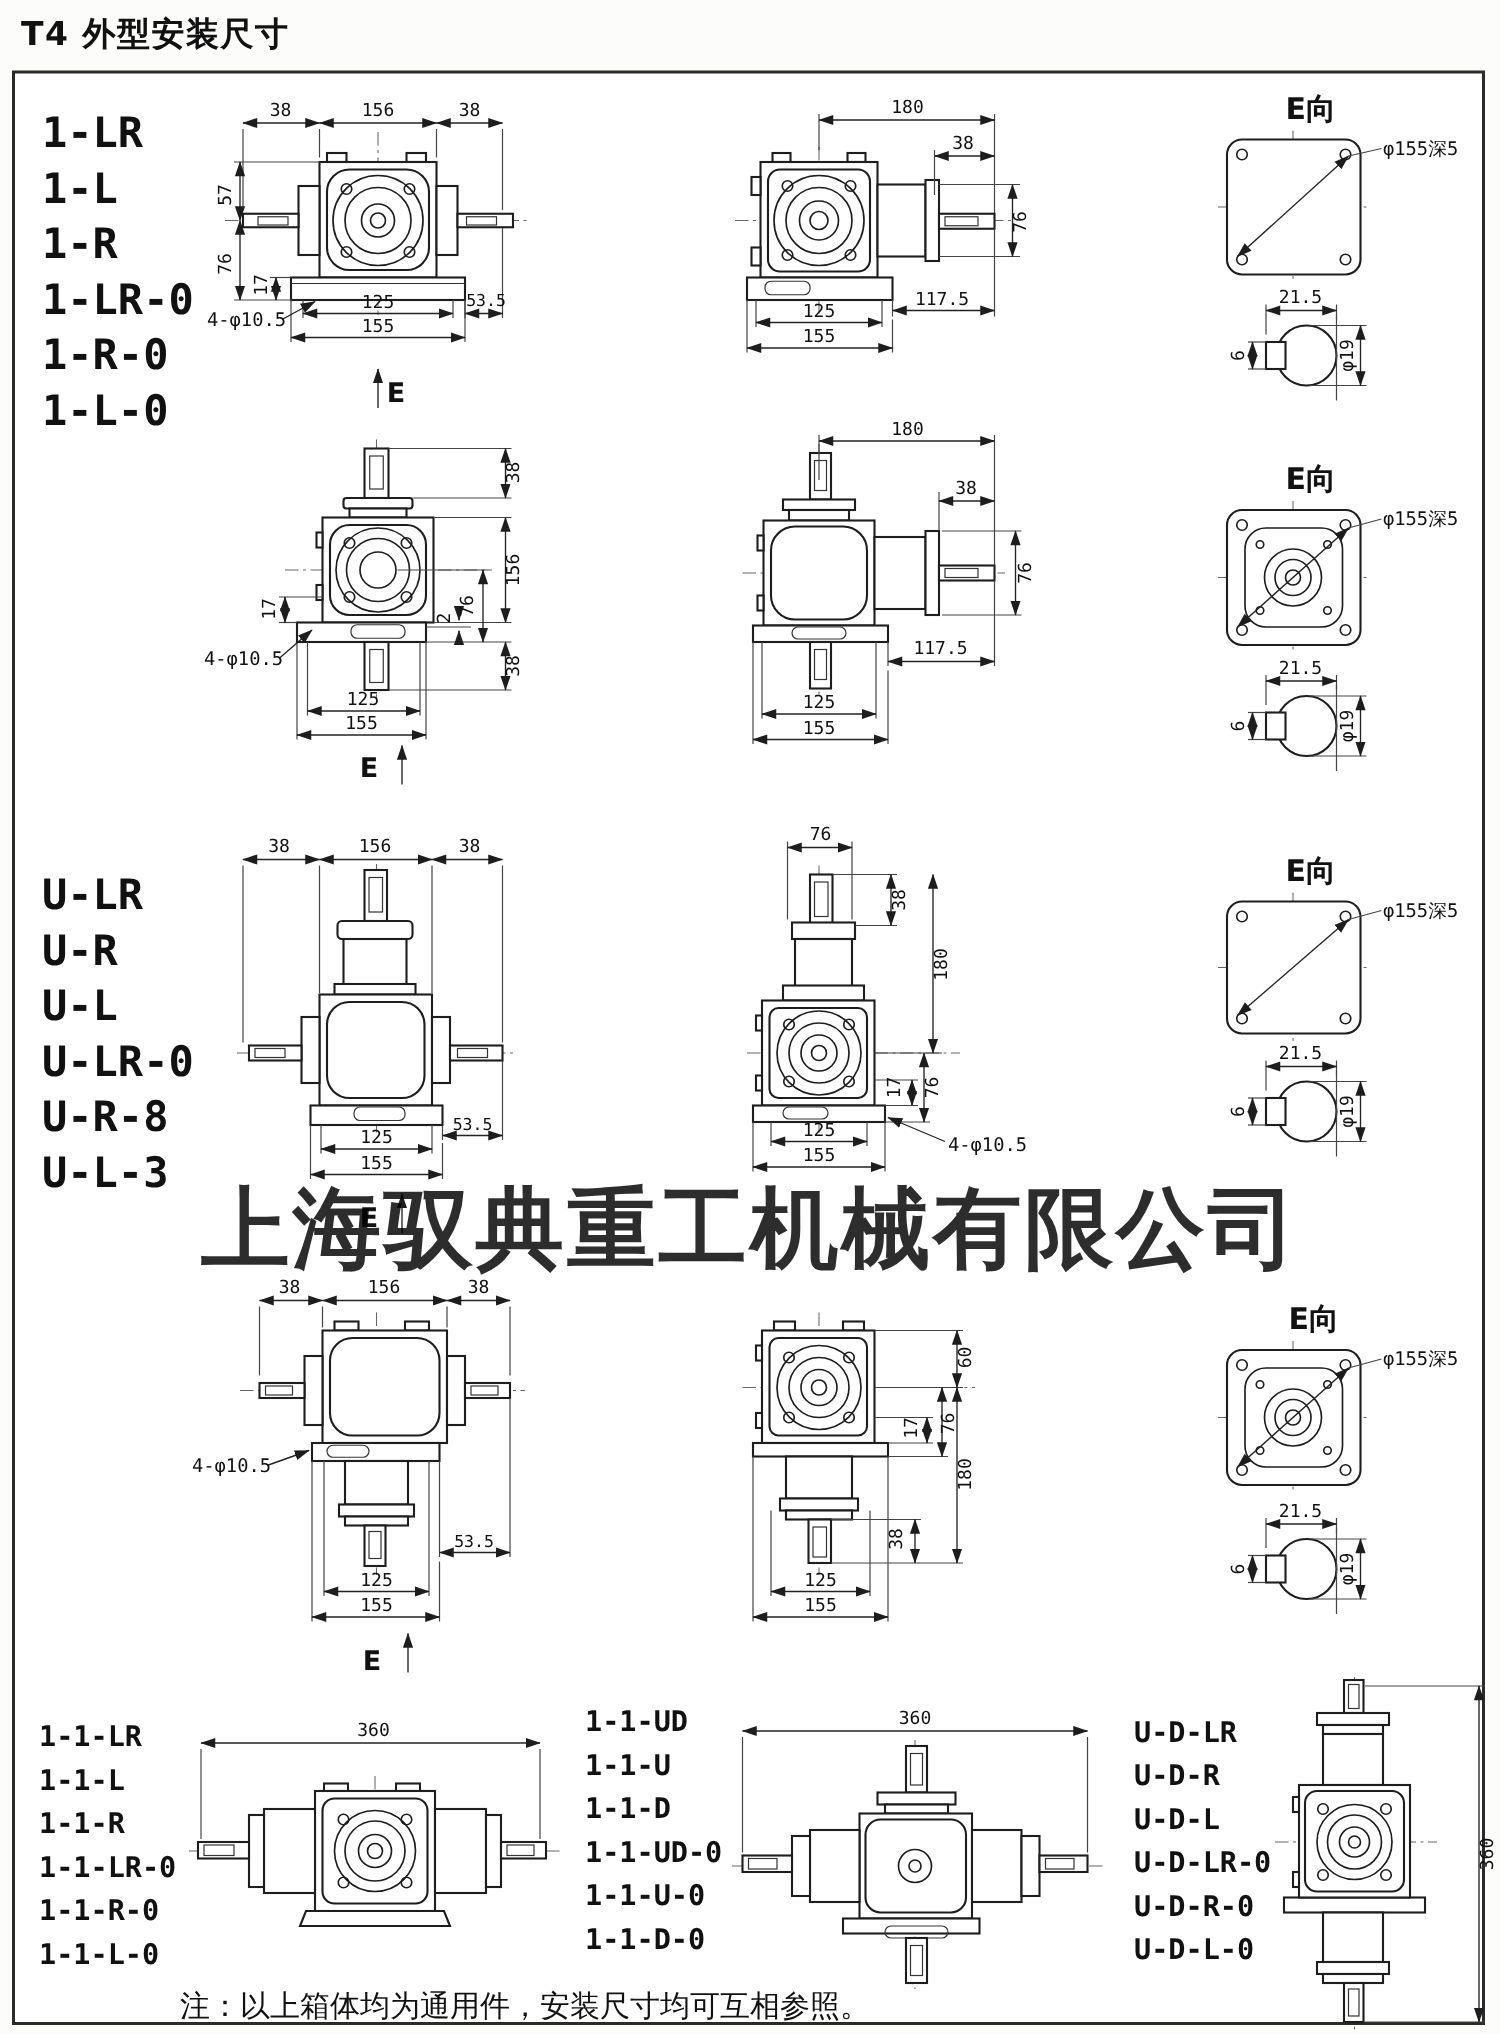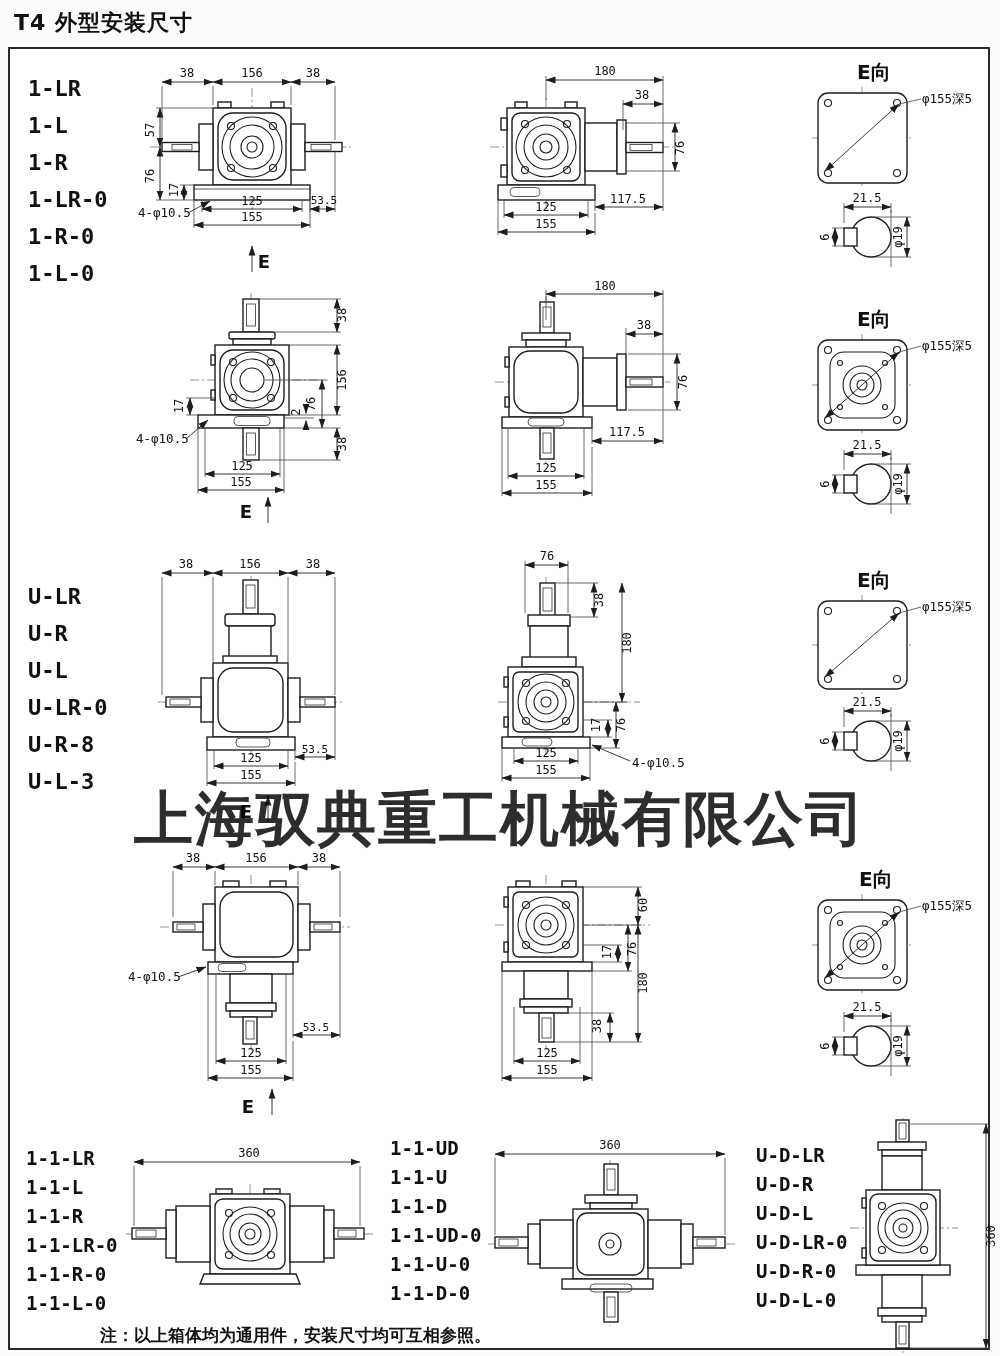--- a/index.html
+++ b/index.html
@@ -2,40 +2,40 @@
 <html><head>
 <meta charset="utf-8">
 <style>
 *{margin:0;padding:0;box-sizing:border-box}
 html,body{width:1000px;height:1356px;background:#fff;overflow:hidden;position:relative;
   font-family:"DejaVu Sans",sans-serif;color:#111}
 #page{position:absolute;inset:0;background:#fcfcfb}
 .title{position:absolute;left:14px;top:8px;font-size:22px;font-weight:bold;letter-spacing:1px}
 .frame{position:absolute;left:8px;top:47px;width:982px;height:1303px;border:2px solid #2b2b2b;background:#fff}
 .labels{position:absolute;font-family:"DejaVu Sans Mono","Liberation Mono",monospace;
-  font-weight:600;font-size:22px;line-height:37px;white-space:nowrap;z-index:5}
+  font-weight:600;font-size:28px;line-height:37px;white-space:nowrap;z-index:5}
 .labels.sm{font-size:19px;line-height:29px}
 .labels span{display:block}
 svg{position:absolute;overflow:visible;z-index:4}
 text{font-family:"DejaVu Sans Mono","Liberation Mono",monospace;fill:#111}
 .d{font-size:12px;text-anchor:middle}
 .s{font-size:11px;text-anchor:middle}
 .co{font-size:12.5px;text-anchor:start}
 .e{font-size:18px;font-weight:bold;font-family:"DejaVu Sans",sans-serif;text-anchor:middle}
 .ev{font-size:20px;font-weight:bold;font-family:"DejaVu Sans",sans-serif;text-anchor:start}
 .o{fill:#fff;stroke:#1d1d1d;stroke-width:1.4}
 .c{fill:none;stroke:#1d1d1d;stroke-width:1.1}
 .k{fill:none;stroke:#333;stroke-width:.8}
 .xl{stroke:#444;stroke-width:.8;fill:none}
 .dl{stroke:#222;stroke-width:.9;fill:none;marker-start:url(#as);marker-end:url(#ae)}
 .ar{stroke:#222;stroke-width:.9;fill:none;marker-end:url(#ae)}
 .cl{stroke:#666;stroke-width:.7;fill:none;stroke-dasharray:9 3 2 3}
 .wm{position:absolute;left:50%;transform:translateX(-50%);top:780px;font-size:59px;font-weight:bold;
   color:#000000;opacity:.82;white-space:nowrap;letter-spacing:2px;z-index:50}
-.note{position:absolute;left:100px;top:1324px;font-size:17px;font-weight:bold;z-index:5}
+.note{position:absolute;left:120px;top:1324px;font-size:20px;font-weight:normal;z-index:5}
 </style>
 </head>
 <body>
 
 <div id="page">
 
 <svg width="0" height="0">
 <defs>
 <marker id="ae" markerWidth="11" markerHeight="9" refX="9.5" refY="4" orient="auto" markerUnits="userSpaceOnUse">
           <path d="M0,0.6 L10,4 L0,7.4 Z" fill="#1d1d1d"></path>

